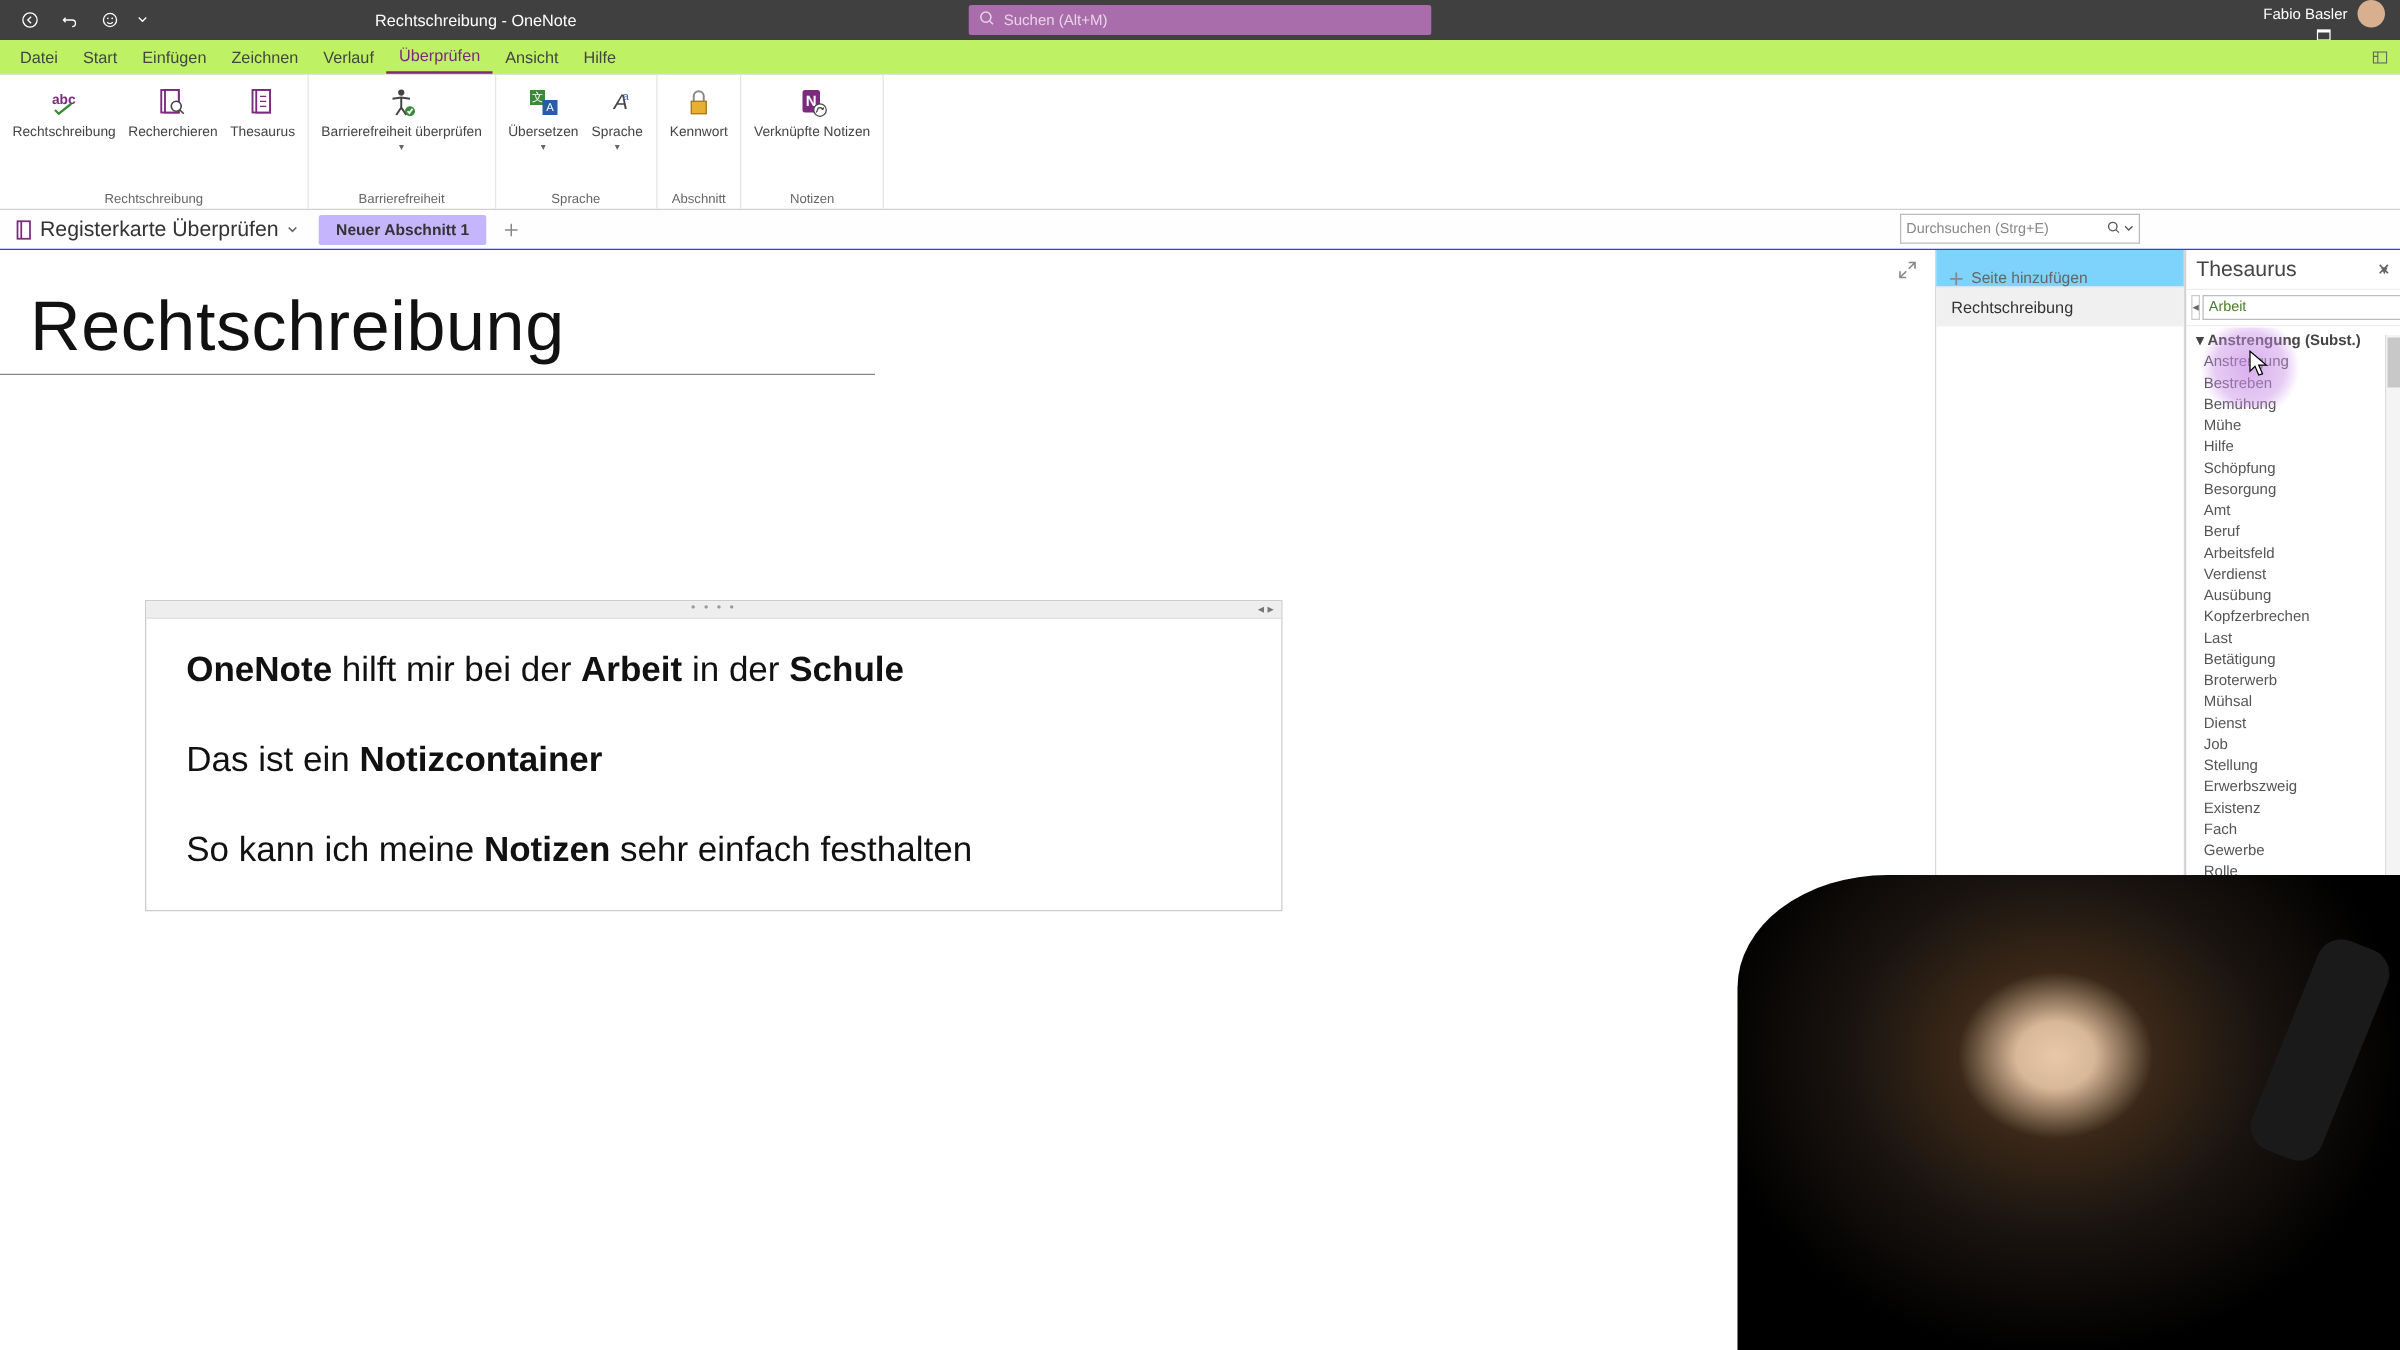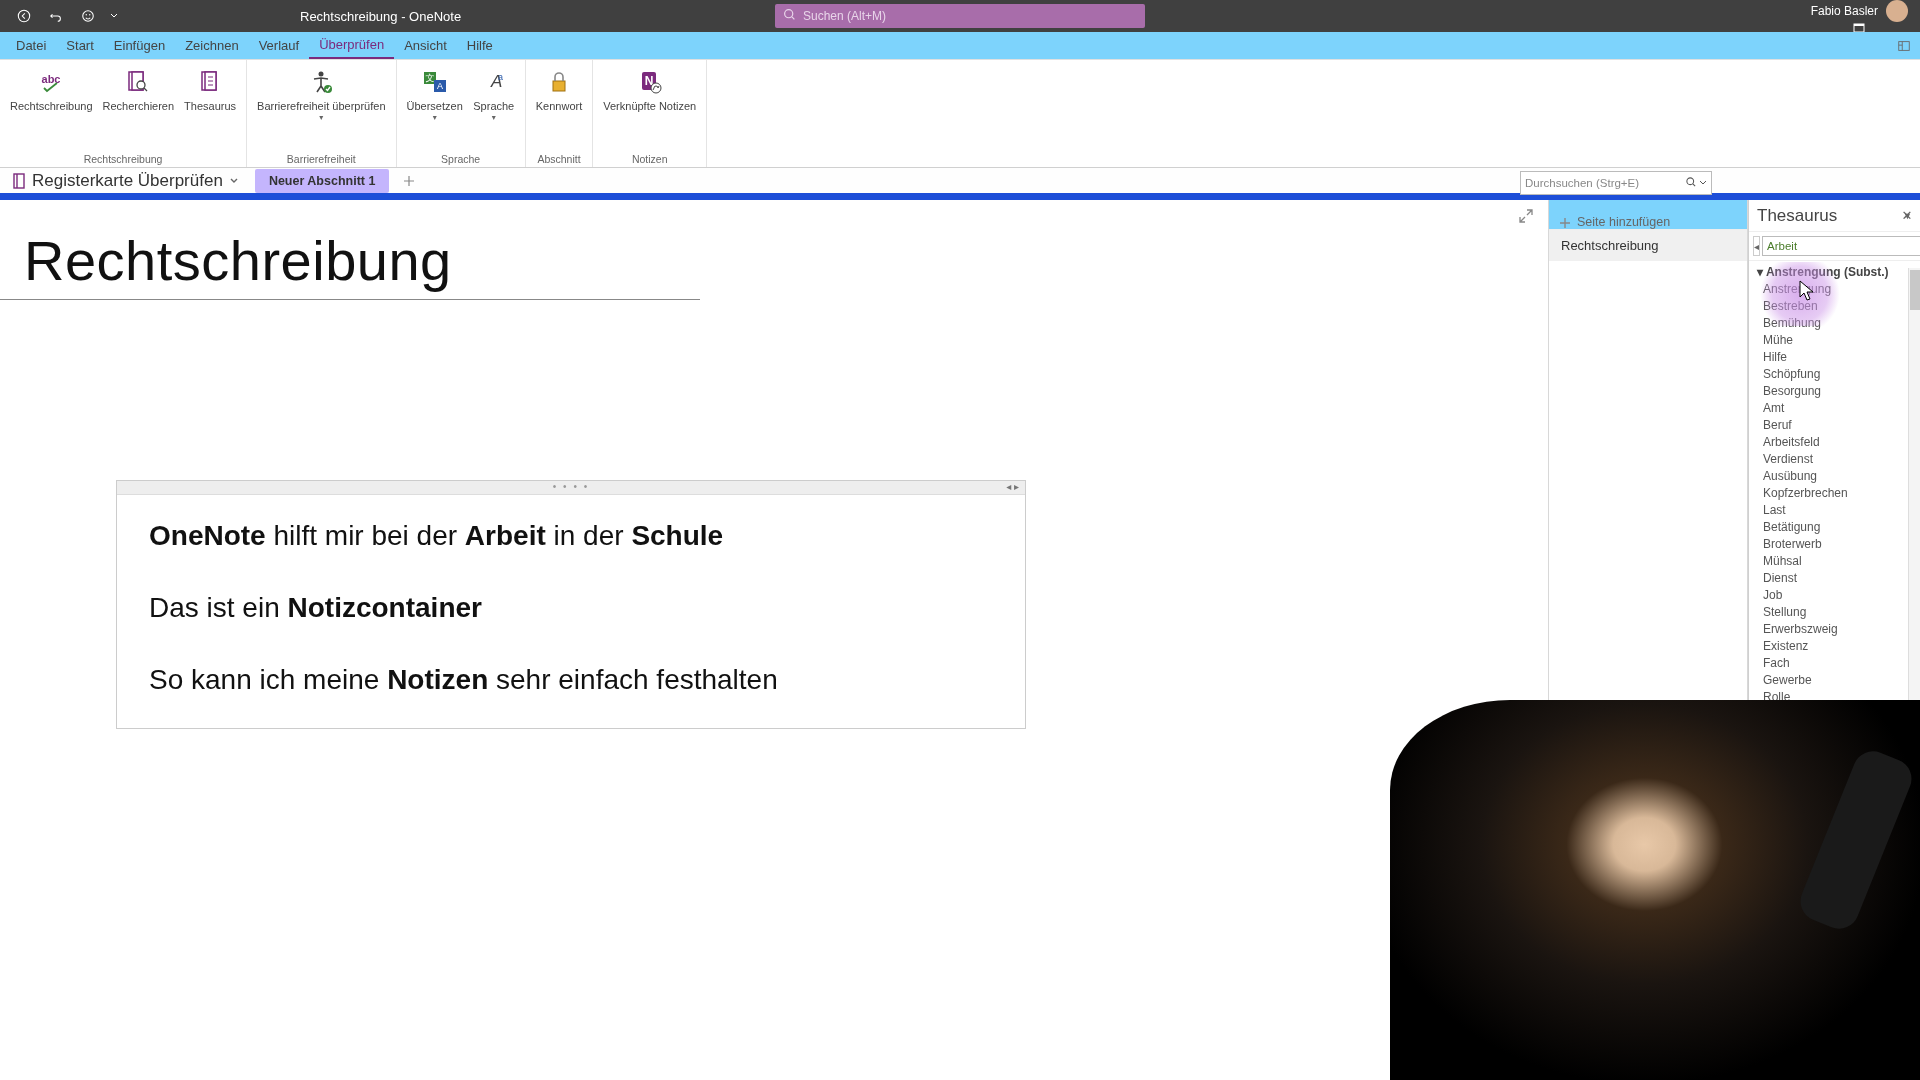--- a/index.html
+++ b/index.html
@@ -13,37 +13,37 @@
 .search-wrap { position: absolute; left: 50%; transform: translateX(-50%); width: 370px; height: 24px; }
 .search-box { width: 100%; height: 100%; background: #a86daa; border: none; border-radius: 2px; color: #fff; padding: 0 8px 0 28px; font-size: 12px; outline: none; }
 .search-box::placeholder { color: #e8d4e9; }
 .search-glass { position: absolute; left: 8px; top: 4px; color: #e8d4e9; font-size: 13px; }
 .title-bar-right { position: absolute; right: 0; display: flex; align-items: center; height: 100%; flex-direction: column; }
 .user-area { display: flex; align-items: center; gap: 8px; padding: 0 12px; font-size: 12px; }
 .avatar { width: 22px; height: 22px; border-radius: 50%; background: #d8b090; }
 .win-btn { width: 46px; height: 32px; display: flex; align-items: center; justify-content: center; cursor: pointer; }
 
 
-.menu-bar { height: 28px; background: #7dd3fc; display: flex; align-items: stretch; border-bottom: 1px solid #e0e0e0; padding-left: 6px; position: relative; }
+.menu-bar { height: 28px; background: #bef264; display: flex; align-items: stretch; border-bottom: 1px solid #e0e0e0; padding-left: 6px; position: relative; }
 .menu-item { padding: 0 10px; display: flex; align-items: center; font-size: 13px; color: #444; cursor: pointer; }
 .menu-item.active { border-bottom: 2px solid #7b2a7d; color: #7b2a7d; }
 .share-btn { position: absolute; right: 6px; top: 4px; width: 20px; height: 20px; display: flex; align-items: center; justify-content: center; color: #666; cursor: pointer; }
 
 
 .ribbon { height: 108px; background: #fff; display: flex; border-bottom: 1px solid #d0d0d0; }
 .ribbon-group { display: flex; flex-direction: column; align-items: center; border-right: 1px solid #e4e4e4; padding: 4px 6px 2px; }
 .ribbon-row { display: flex; gap: 2px; flex: 1; align-items: flex-start; }
 .ribbon-btn { display: flex; flex-direction: column; align-items: center; justify-content: flex-start; padding: 2px 4px; font-size: 11px; color: #444; cursor: pointer; text-align: right; min-width: 50px; }
 .ribbon-btn .icon { width: 32px; height: 32px; display: flex; align-items: center; justify-content: center; margin-bottom: 2px; }
 .ribbon-btn .label { line-height: 1.1; }
 .ribbon-group-label { font-size: 10.5px; color: #666; padding: 2px 0 0; }
 .dropdown-arrow { font-size: 8px; margin-top: 1px; color: #666; }
 
 
-.section-bar { height: 32px; background: #fefefe; border-bottom: 7px solid #1d4ed8; display: flex; align-items: center; padding-left: 6px; position: relative; }
+.section-bar { height: 32px; background: #fefefe; border-bottom: 1px solid #1d4ed8; display: flex; align-items: center; padding-left: 6px; position: relative; }
 .notebook-btn { display: flex; align-items: center; gap: 6px; font-size: 17px; font-weight: 500; color: #333; padding: 0 6px; cursor: pointer; }
 .section-tab { background: #c4b5fd; color: #333; font-size: 12.5px; padding: 5px 14px; border-radius: 2px; margin-left: 10px; cursor: pointer; font-weight: bold; }
 .add-section { width: 24px; height: 24px; display: flex; align-items: center; justify-content: center; color: #888; margin-left: 8px; cursor: pointer; }
 .mini-search { position: absolute; right: 208px; top: 3px; width: 192px; height: 24px; border: 1px solid #bbb; background: #fff; display: flex; align-items: center; padding: 0 4px; font-size: 11.5px; color: #888; }
 .mini-search .mag { margin-left: auto; color: #555; }
 
 
 .main-row { display: flex; height: calc(100% - 200px); }
 .canvas { flex: 1; background: #fff; position: relative; overflow: hidden; }
 .expand-icon { position: absolute; right: 12px; top: 8px; width: 18px; height: 18px; color: #888; cursor: pointer; }

